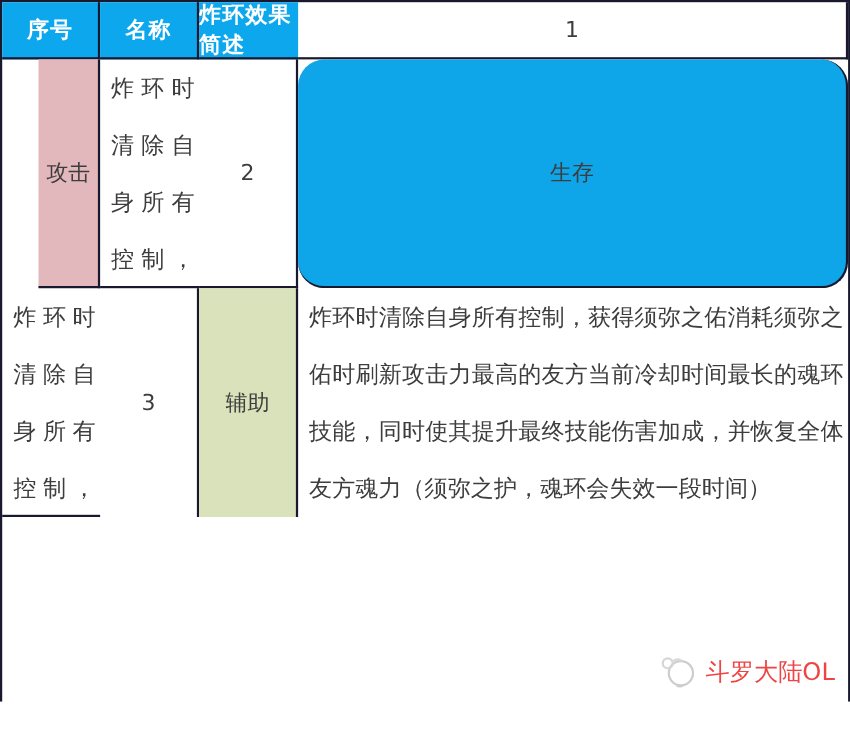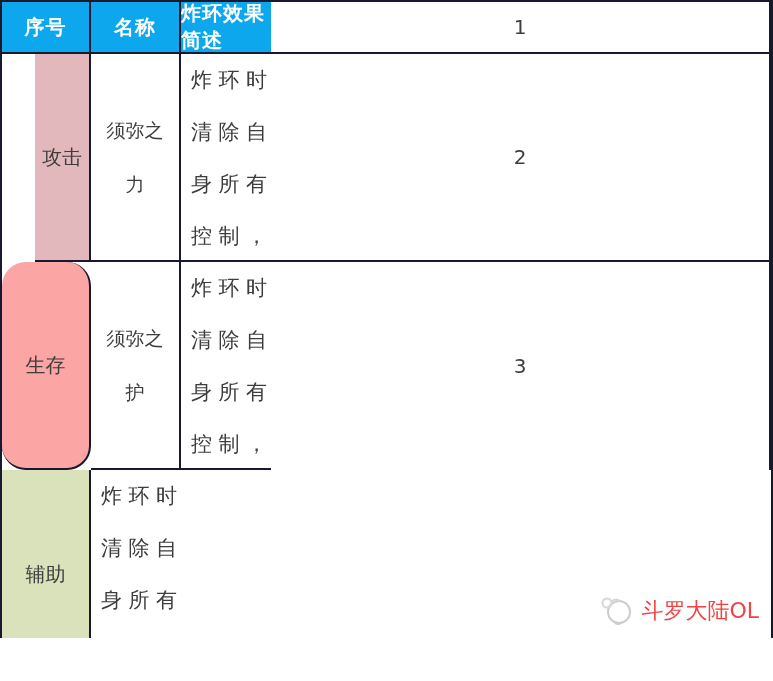--- a/index.html
+++ b/index.html
@@ -74,30 +74,24 @@
 
 <div class="page">
   <div class="tbl">
 
     <div class="cell th" style="background-color: rgb(12, 167, 236);">序号</div>
     <div class="cell th" style="background-color: rgb(12, 167, 236);">名称</div>
     <div class="cell th last-col" style="background-color: rgb(12, 167, 236);">炸环效果简述</div>
 
     <div class="cell">1</div>
     <div class="cell" style="background-color: rgb(226, 184, 188); margin-left: 33px;">攻击</div>
-    <div class="cell">
-        <span class="name-span">须弥之力</span>
-      </div>
     <div class="cell desc last-col">炸环时清除自身所有控制，获得须弥之力状态。须弥之力状态下，魂环技能冷却减少，每隔一段对单个目标释放一次重击，造成技能伤害并增加自身伤害加成。（释放炸环后，魂环会失效一段时间）</div>
 
     <div class="cell">2</div>
-    <div class="cell" style="background-color: #fca5a5; border-radius: 24px;">生存</div>
-    <div class="cell">
-        <span class="name-span">须弥之护</span>
-      </div>
+    <div class="cell" style="background-color: #0ea5e9; border-radius: 24px;">生存</div>
     <div class="cell desc last-col">炸环时清除自身所有控制，获得须弥之护状态。须弥之护状态下，提升全体友方伤害减免和必定闪避，且降低敌方单位攻速，同时每受到 X 次攻击，驱散身上所有减益效果并免疫下一次伤害。（释放炸环后，魂环会失效一段时间）</div>
 
     <div class="cell last-row">3</div>
     <div class="cell last-row" style="background-color: rgb(217, 226, 186);">辅助</div>
     <div class="cell desc last-col last-row">炸环时清除自身所有控制，获得须弥之佑消耗须弥之佑时刷新攻击力最高的友方当前冷却时间最长的魂环技能，同时使其提升最终技能伤害加成，并恢复全体友方魂力（须弥之护，魂环会失效一段时间）</div>
   </div>
 
   <div class="watermark">
     <svg class="wm-icon" viewBox="0 0 34 32" fill="none">
       <circle cx="19" cy="17" r="11" stroke="#cdcdcd" stroke-width="2"></circle>

